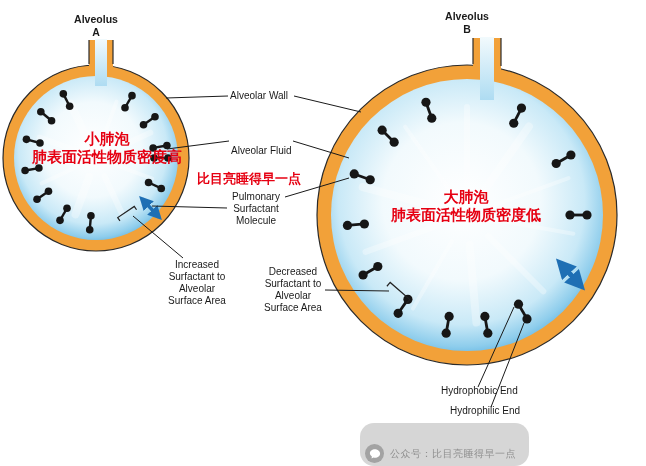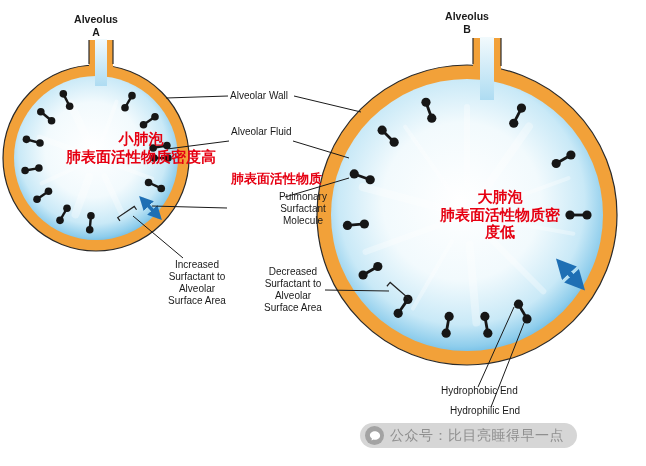--- a/index.html
+++ b/index.html
@@ -2,27 +2,27 @@
 <html><head>
 <meta charset="utf-8">
 <style>
   html,body{margin:0;padding:0;background:#ffffff;}
   .canvas{position:relative;width:628px;height:466px;background:#ffffff;overflow:hidden;
           font-family:"Liberation Sans",sans-serif;}
   .canvas > svg{position:absolute;left:0;top:0;}
   .lbl{position:absolute;white-space:pre-line;color:#1a1a1a;font-size:10px;line-height:1.2;}
   .center{transform:translateX(-50%);text-align:center;}
   .bold{font-weight:bold;}
-  .red{color:#E60012;font-weight:bold;margin-left:34px;}
+  .red{color:#E60012;font-weight:bold;}
   .cn-caption{font-size:15px;line-height:1.18;}
   .cn-mid{font-size:13px;}
   .title{font-size:10.5px;font-weight:bold;}
   .watermark{position:absolute;left:360px;top:423px;display:flex;align-items:center;gap:6px;
-             background:rgba(208,208,208,0.88);border-radius:14px;padding:3px 13px 3px 5px;
-             color:#8f8f8f;font-size:14px;letter-spacing:0.5px;}
+             background:rgba(208,208,208,0.88);border-radius:14px;padding:21px 13px 3px 5px;
+             color:#8f8f8f;font-size:10px;letter-spacing:0.5px;}
   .wm-icon{width:19px;height:19px;border-radius:50%;background:#a3a3a3;
            display:flex;align-items:center;justify-content:center;flex:0 0 auto;}
 </style>
 </head>
 <body>
 
 <div class="canvas">
 
   <svg width="646" height="466" viewBox="0 0 646 466">
     <defs>
@@ -228,23 +228,23 @@
 A</div>
   <div class="lbl center title" style="left:467px;top:10px;">Alveolus
 B</div>
 
   <div class="lbl center red cn-caption" style="left:107px;top:130px;">小肺泡
 肺表面活性物质密度高</div>
   <div class="lbl center red cn-caption" style="left:466px;top:188px;">大肺泡
 肺表面活性物质密度低</div>
 
   <div class="lbl" style="left:230px;top:90px;">Alveolar Wall</div>
-  <div class="lbl" style="left:231px;top:126px;">Alveolar Fluid</div>
-  <div class="lbl red cn-mid" style="left:197px;top:171px;">肺表面活性物质</div>
-  <div class="lbl center" style="left:256px;top:191px;margin-left:47px;">Pulmonary
+  <div class="lbl" style="left:231px;top:145px;">Alveolar Fluid</div>
+  <div class="lbl red cn-mid" style="left:197px;top:171px;">比目亮睡得早一点</div>
+  <div class="lbl center" style="left:256px;top:191px;">Pulmonary
 Surfactant
 Molecule</div>
 
   <div class="lbl center" style="left:197px;top:259px;">Increased
 Surfactant to
 Alveolar
 Surface Area</div>
   <div class="lbl center" style="left:293px;top:266px;">Decreased
 Surfactant to
 Alveolar

